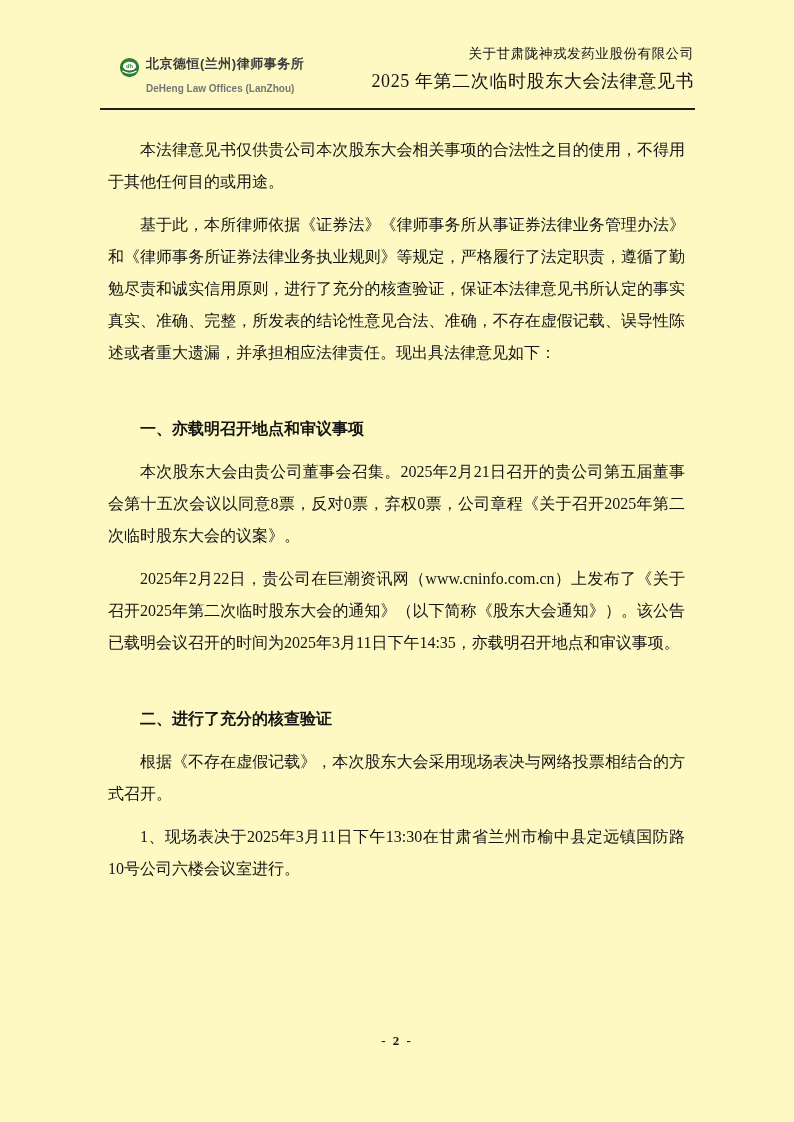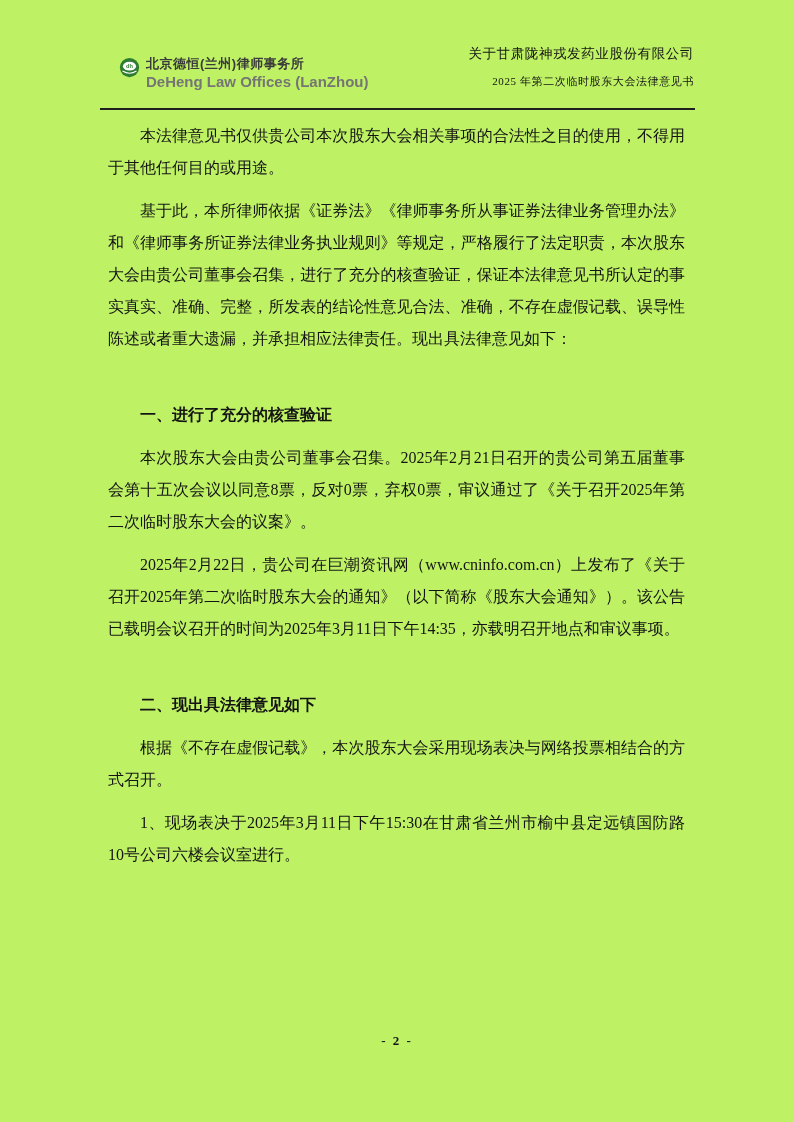--- a/index.html
+++ b/index.html
@@ -2,21 +2,21 @@
 <html><head>
 <meta charset="utf-8">
 <style>
   * { box-sizing: border-box; }
   html, body { margin: 0; padding: 0; background: #ffffff; }
   .page {
     position: relative;
     width: 794px;
     height: 1122px;
     margin: 0 auto;
-    background: #bef264;
+    background: #fef9c3;
     overflow: hidden;
     font-family: "Liberation Serif", "DejaVu Serif", serif;
     color: #141414;
   }
   
   .brand {
     position: absolute;
     left: 119px;
     top: 56px;
     display: flex;
@@ -30,55 +30,55 @@
     font-family: "Liberation Sans", "DejaVu Sans", sans-serif;
     font-weight: bold;
     font-size: 13px;
     line-height: 15px;
     color: #3a3a3a;
     letter-spacing: 0.5px;
   }
   .brand-en {
     font-family: "Liberation Sans", "DejaVu Sans", sans-serif;
     font-weight: bold;
-    font-size: 15px;
+    font-size: 10px;
     line-height: 12px;
     color: #757575;
-    margin-top: 5px;
+    margin-top: 12px;
   }
   .doc-title {
     position: absolute;
     right: 100px;
     top: 46px;
     text-align: right;
   }
   .title-line1 {
     font-size: 13.5px;
     line-height: 15px;
     margin-bottom: 13px;
     letter-spacing: 0.6px;
   }
   .title-line2 {
-    font-size: 11px;
+    font-size: 18px;
     line-height: 15px;
     letter-spacing: 0.6px;
   }
   .rule {
     position: absolute;
     left: 100px;
     right: 99px;
     top: 108px;
     height: 2px;
     background: #1f1f1f;
   }
   
   .content {
     position: absolute;
     left: 108px;
-    top: 120px;
+    top: 134px;
     width: 577px;
   }
   .content p {
     font-size: 16px;
     line-height: 32px;
     text-align: justify;
     text-justify: inter-ideograph;
     text-indent: 32px;
     margin: 0 0 11px 0;
   }
@@ -124,26 +124,26 @@
 
   <div class="doc-title">
     <div class="title-line1">关于甘肃陇神戎发药业股份有限公司</div>
     <div class="title-line2">2025 年第二次临时股东大会法律意见书</div>
   </div>
 
   <div class="rule"></div>
 
   <div class="content">
     <p>本法律意见书仅供贵公司本次股东大会相关事项的合法性之目的使用，不得用于其他任何目的或用途。</p>
-    <p>基于此，本所律师依据《证券法》《律师事务所从事证券法律业务管理办法》和《律师事务所证券法律业务执业规则》等规定，严格履行了法定职责，本次股东大会由贵公司董事会召集，进行了充分的核查验证，保证本法律意见书所认定的事实真实、准确、完整，所发表的结论性意见合法、准确，不存在虚假记载、误导性陈述或者重大遗漏，并承担相应法律责任。现出具法律意见如下：</p>
+    <p>基于此，本所律师依据《证券法》《律师事务所从事证券法律业务管理办法》和《律师事务所证券法律业务执业规则》等规定，严格履行了法定职责，遵循了勤勉尽责和诚实信用原则，进行了充分的核查验证，保证本法律意见书所认定的事实真实、准确、完整，所发表的结论性意见合法、准确，不存在虚假记载、误导性陈述或者重大遗漏，并承担相应法律责任。现出具法律意见如下：</p>
 
-    <h3>一、进行了充分的核查验证</h3>
-    <p>本次股东大会由贵公司董事会召集。2025年2月21日召开的贵公司第五届董事会第十五次会议以同意8票，反对0票，弃权0票，审议通过了《关于召开2025年第二次临时股东大会的议案》。</p>
+    <h3>一、亦载明召开地点和审议事项</h3>
+    <p>本次股东大会由贵公司董事会召集。2025年2月21日召开的贵公司第五届董事会第十五次会议以同意8票，反对0票，弃权0票，公司章程《关于召开2025年第二次临时股东大会的议案》。</p>
     <p>2025年2月22日，贵公司在巨潮资讯网（www.cninfo.com.cn）上发布了《关于召开2025年第二次临时股东大会的通知》（以下简称《股东大会通知》）。该公告已载明会议召开的时间为2025年3月11日下午14:35，亦载明召开地点和审议事项。</p>
 
-    <h3>二、现出具法律意见如下</h3>
+    <h3>二、进行了充分的核查验证</h3>
     <p>根据《不存在虚假记载》，本次股东大会采用现场表决与网络投票相结合的方式召开。</p>
-    <p>1、现场表决于2025年3月11日下午15:30在甘肃省兰州市榆中县定远镇国防路10号公司六楼会议室进行。</p>
+    <p>1、现场表决于2025年3月11日下午13:30在甘肃省兰州市榆中县定远镇国防路10号公司六楼会议室进行。</p>
   </div>
 
   <div class="footer">- 2 -</div>
 
 </div>
 
 </body></html>

